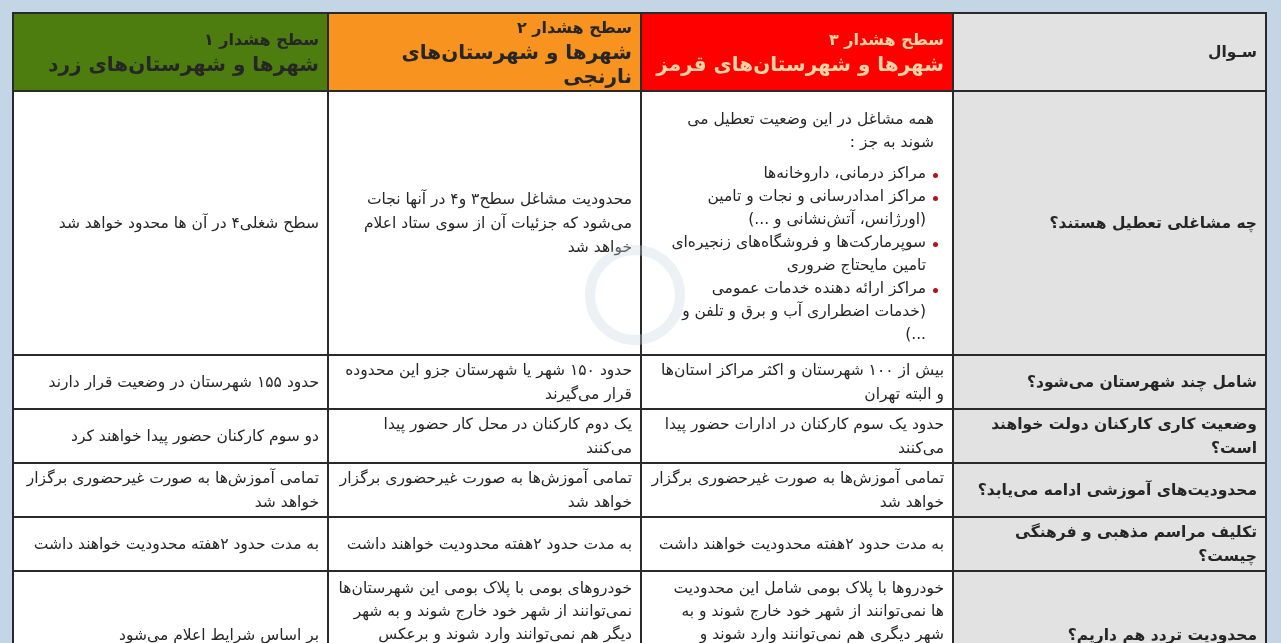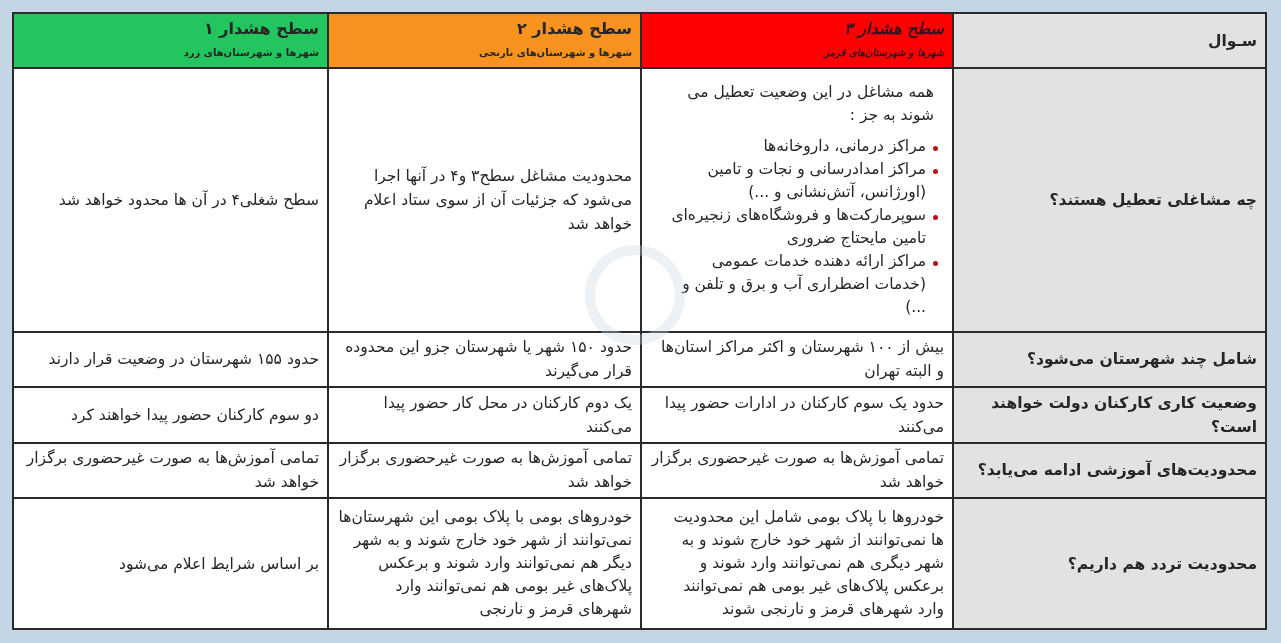--- a/index.html
+++ b/index.html
@@ -39,31 +39,31 @@
       text-align: right;
       overflow: hidden;
     }
     th.head {
       font-weight: bold;
       text-align: center;
       padding: 0 6px;
       line-height: 21px;
     }
     th.head .h-title { display: block; font-size: 16px; font-weight: bold; }
-    th.head .h-sub { display: block; font-size: 10px; font-weight: bold; }
+    th.head .h-sub { display: block; font-size: 20px; font-weight: bold; }
     th.q-head {
       background: #e2e2e2;
       font-size: 18px;
       font-weight: bold;
       text-align: center;
     }
     th.level-3 { background: #fe0000; color: #b00000; }
-    th.level-3 .h-title, th.level-3 .h-sub { color: #0f172a; opacity: 0.85; font-style: italic; }
+    th.level-3 .h-title, th.level-3 .h-sub { color: #fef9c3; opacity: 0.85; }
     th.level-2 { background: #f7931e; color: #2a1a00; margin-top: 20px; }
-    th.level-1 { background: #22c55e; color: #2a2200; margin-top: 28px; }
+    th.level-1 { background: #4d7c0f; color: #2a2200; margin-top: 28px; }
     td.question {
       background: #e2e2e2;
       font-weight: bold;
       font-size: 16.5px;
       padding-right: 10px;
       margin-left: 28px;
     }
     td.answer { background: #ffffff; }
     ul.bullets {
       list-style: none;
@@ -120,30 +120,30 @@
         <th class="head level-1">
           <span class="h-title">سطح هشدار ۱</span>
           <span class="h-sub">شهرها و شهرستان‌های زرد</span>
         </th>
       </tr>
     </thead>
     <tbody>
 
       <tr style="height:224px">
         <td class="question">چه مشاغلی تعطیل هستند؟</td>
-        <td class="answer" style="padding-top:8px;padding-bottom:0;line-height:23px;">
+        <td class="answer" style="padding-top:16px;padding-bottom:0;line-height:23px;">
           <span class="intro" style="padding-right:10px;">همه مشاغل در این وضعیت تعطیل می شوند به جز :</span>
           <ul class="bullets">
             <li><span class="dot"></span><span>مراکز درمانی، داروخانه‌ها</span></li>
             <li><span class="dot"></span><span>مراکز امدادرسانی و نجات و تامین (اورژانس، آتش‌نشانی و ...)</span></li>
             <li><span class="dot"></span><span>سوپرمارکت‌ها و فروشگاه‌های زنجیره‌ای تامین مایحتاج ضروری</span></li>
             <li><span class="dot"></span><span>مراکز ارائه دهنده خدمات عمومی (خدمات اضطراری آب و برق و تلفن و ...)</span></li>
           </ul>
         </td>
-        <td class="answer">محدودیت مشاغل سطح۳ و۴ در آنها اجرا می‌شود که جزئیات آن از سوی ستاد اعلام خواهد شد</td>
+        <td class="answer">محدودیت مشاغل سطح۳ و۴ در آنها نجات می‌شود که جزئیات آن از سوی ستاد اعلام خواهد شد</td>
         <td class="answer">سطح شغلی۴ در آن ها محدود خواهد شد</td>
       </tr>
 
       <tr style="height:53px">
         <td class="question">شامل چند شهرستان می‌شود؟</td>
         <td class="answer">بیش از ۱۰۰ شهرستان و اکثر مراکز استان‌ها و البته تهران</td>
         <td class="answer">حدود ۱۵۰ شهر یا شهرستان جزو این محدوده قرار می‌گیرند</td>
         <td class="answer">حدود ۱۵۵ شهرستان در وضعیت قرار دارند</td>
       </tr>
 
@@ -154,20 +154,26 @@
         <td class="answer">دو سوم کارکنان حضور پیدا خواهند کرد</td>
       </tr>
 
       <tr style="height:53px">
         <td class="question">محدودیت‌های آموزشی ادامه می‌یابد؟</td>
         <td class="answer">تمامی آموزش‌ها به صورت غیرحضوری برگزار خواهد شد</td>
         <td class="answer">تمامی آموزش‌ها به صورت غیرحضوری برگزار خواهد شد</td>
         <td class="answer">تمامی آموزش‌ها به صورت غیرحضوری برگزار خواهد شد</td>
       </tr>
 
+      <tr style="height:53px">
+        <td class="question">تکلیف مراسم مذهبی و فرهنگی چیست؟</td>
+        <td class="answer">به مدت حدود ۲هفته محدودیت خواهند داشت</td>
+        <td class="answer">به مدت حدود ۲هفته محدودیت خواهند داشت</td>
+        <td class="answer">به مدت حدود ۲هفته محدودیت خواهند داشت</td>
+      </tr>
 
       <tr style="height:127px">
         <td class="question">محدودیت تردد هم داریم؟</td>
         <td class="answer" style="line-height:23px;padding-left:24px;">خودروها با پلاک بومی شامل این محدودیت ها نمی‌توانند از شهر خود خارج شوند و به شهر دیگری هم نمی‌توانند وارد شوند و برعکس پلاک‌های غیر بومی هم نمی‌توانند وارد شهرهای قرمز و نارنجی شوند</td>
         <td class="answer" style="line-height:23px;margin-left:8px;">خودروهای بومی با پلاک بومی این شهرستان‌ها نمی‌توانند از شهر خود خارج شوند و به شهر دیگر هم نمی‌توانند وارد شوند و برعکس پلاک‌های غیر بومی هم نمی‌توانند وارد شهرهای قرمز و نارنجی</td>
         <td class="answer">بر اساس شرایط اعلام می‌شود</td>
       </tr>
     </tbody>
   </table>
 </div>

